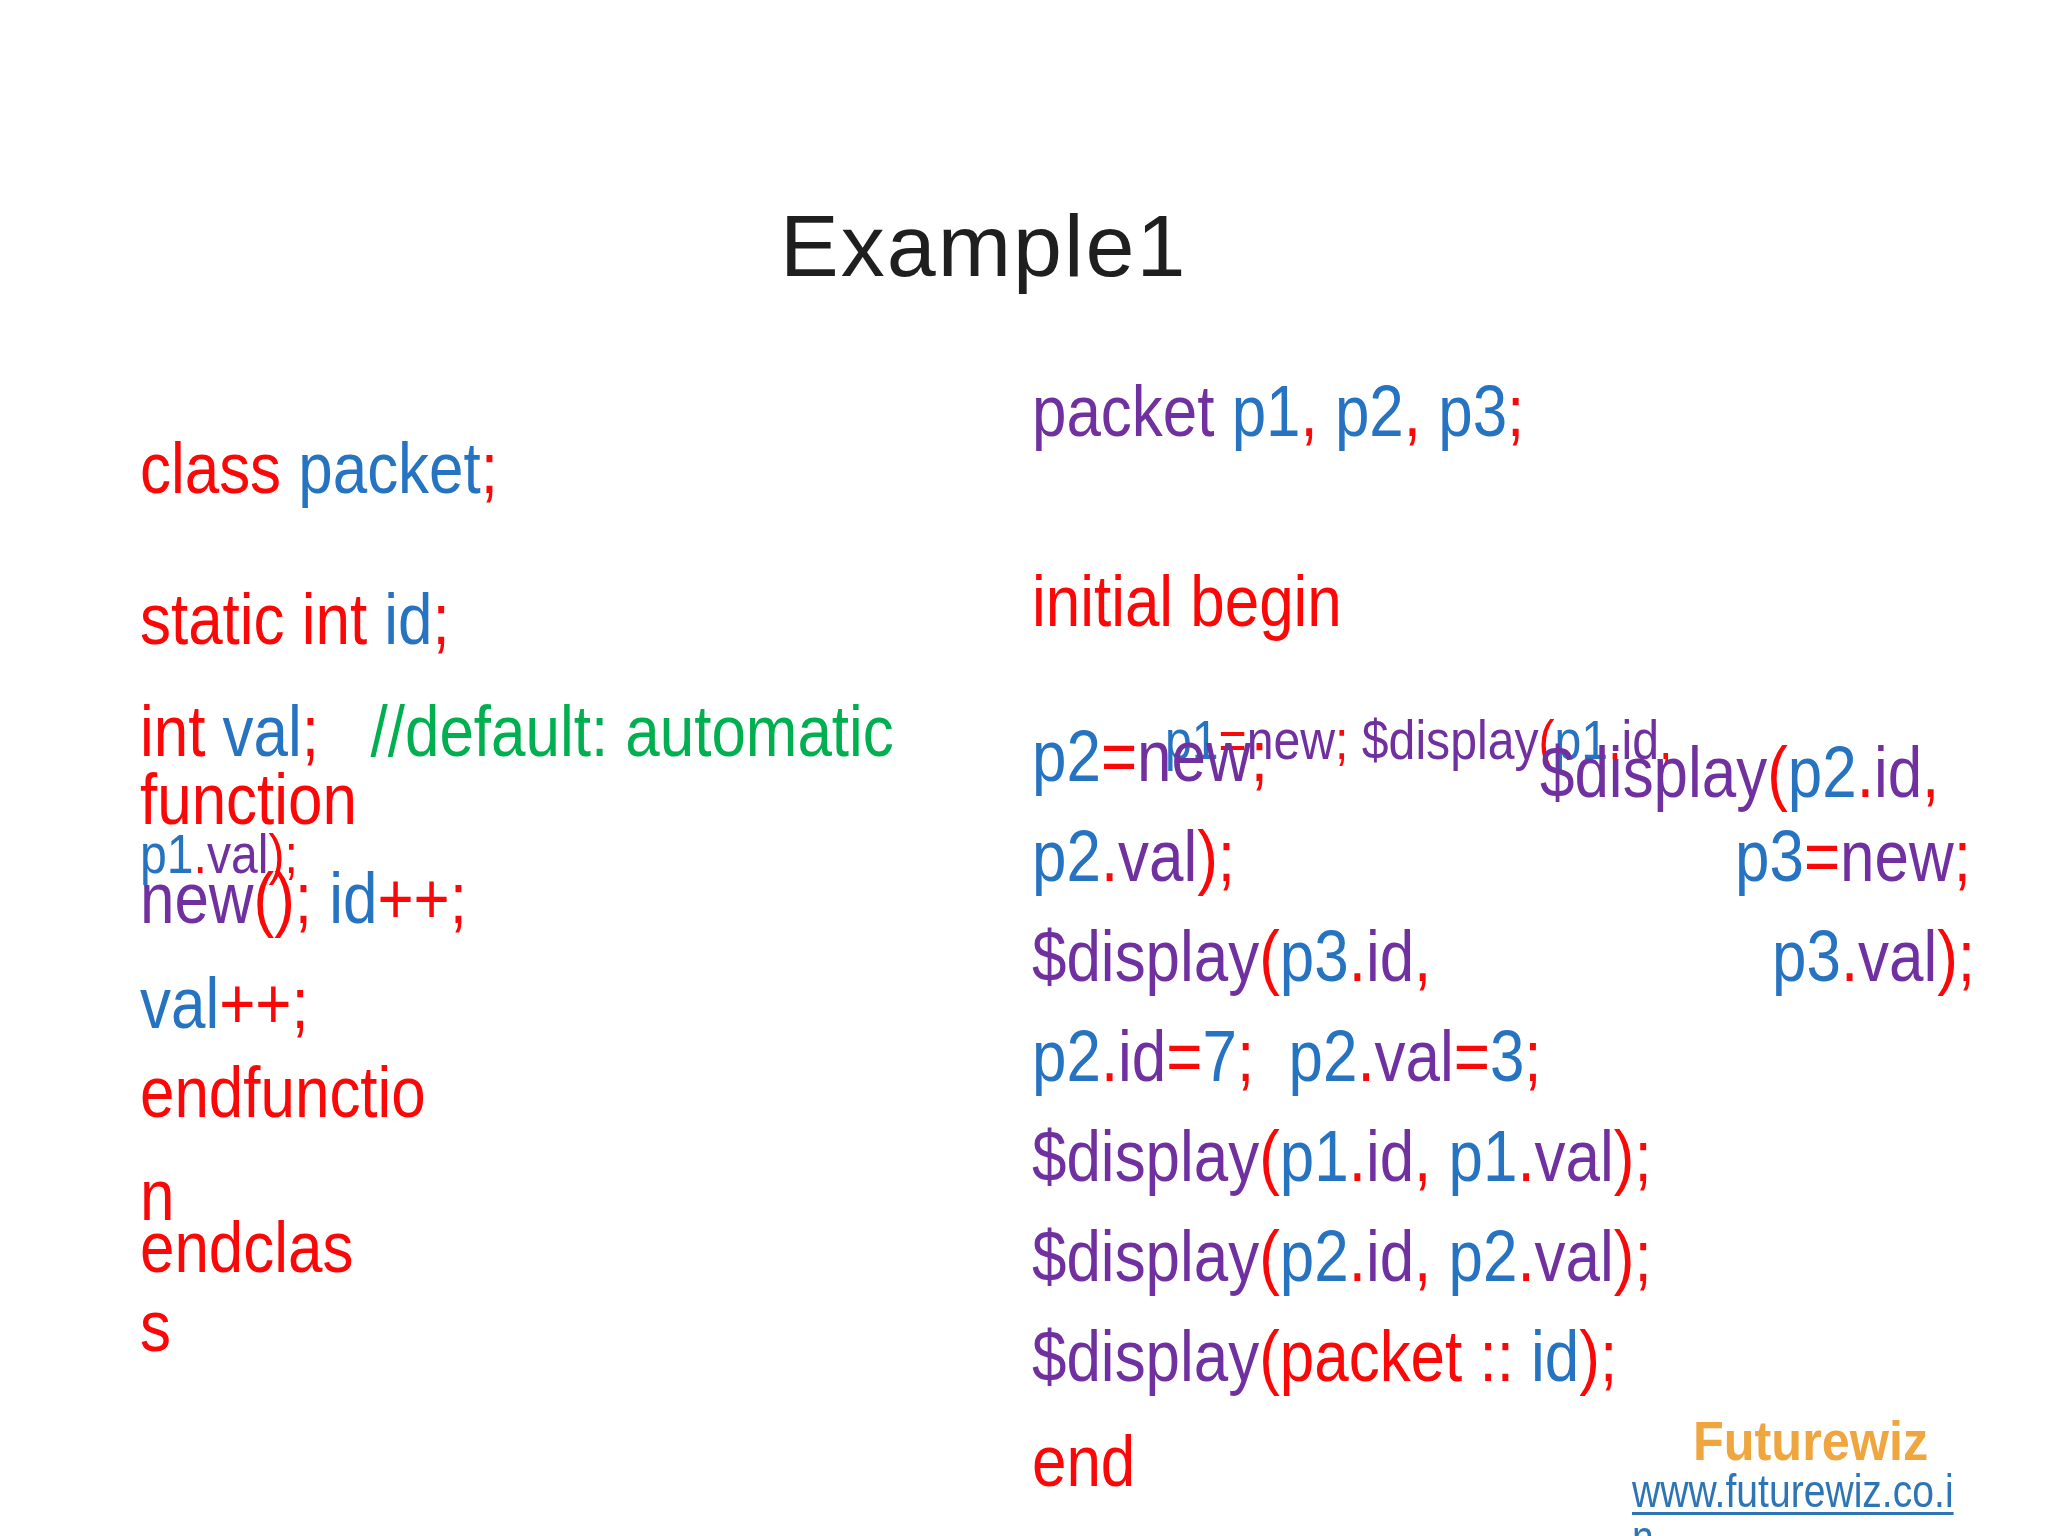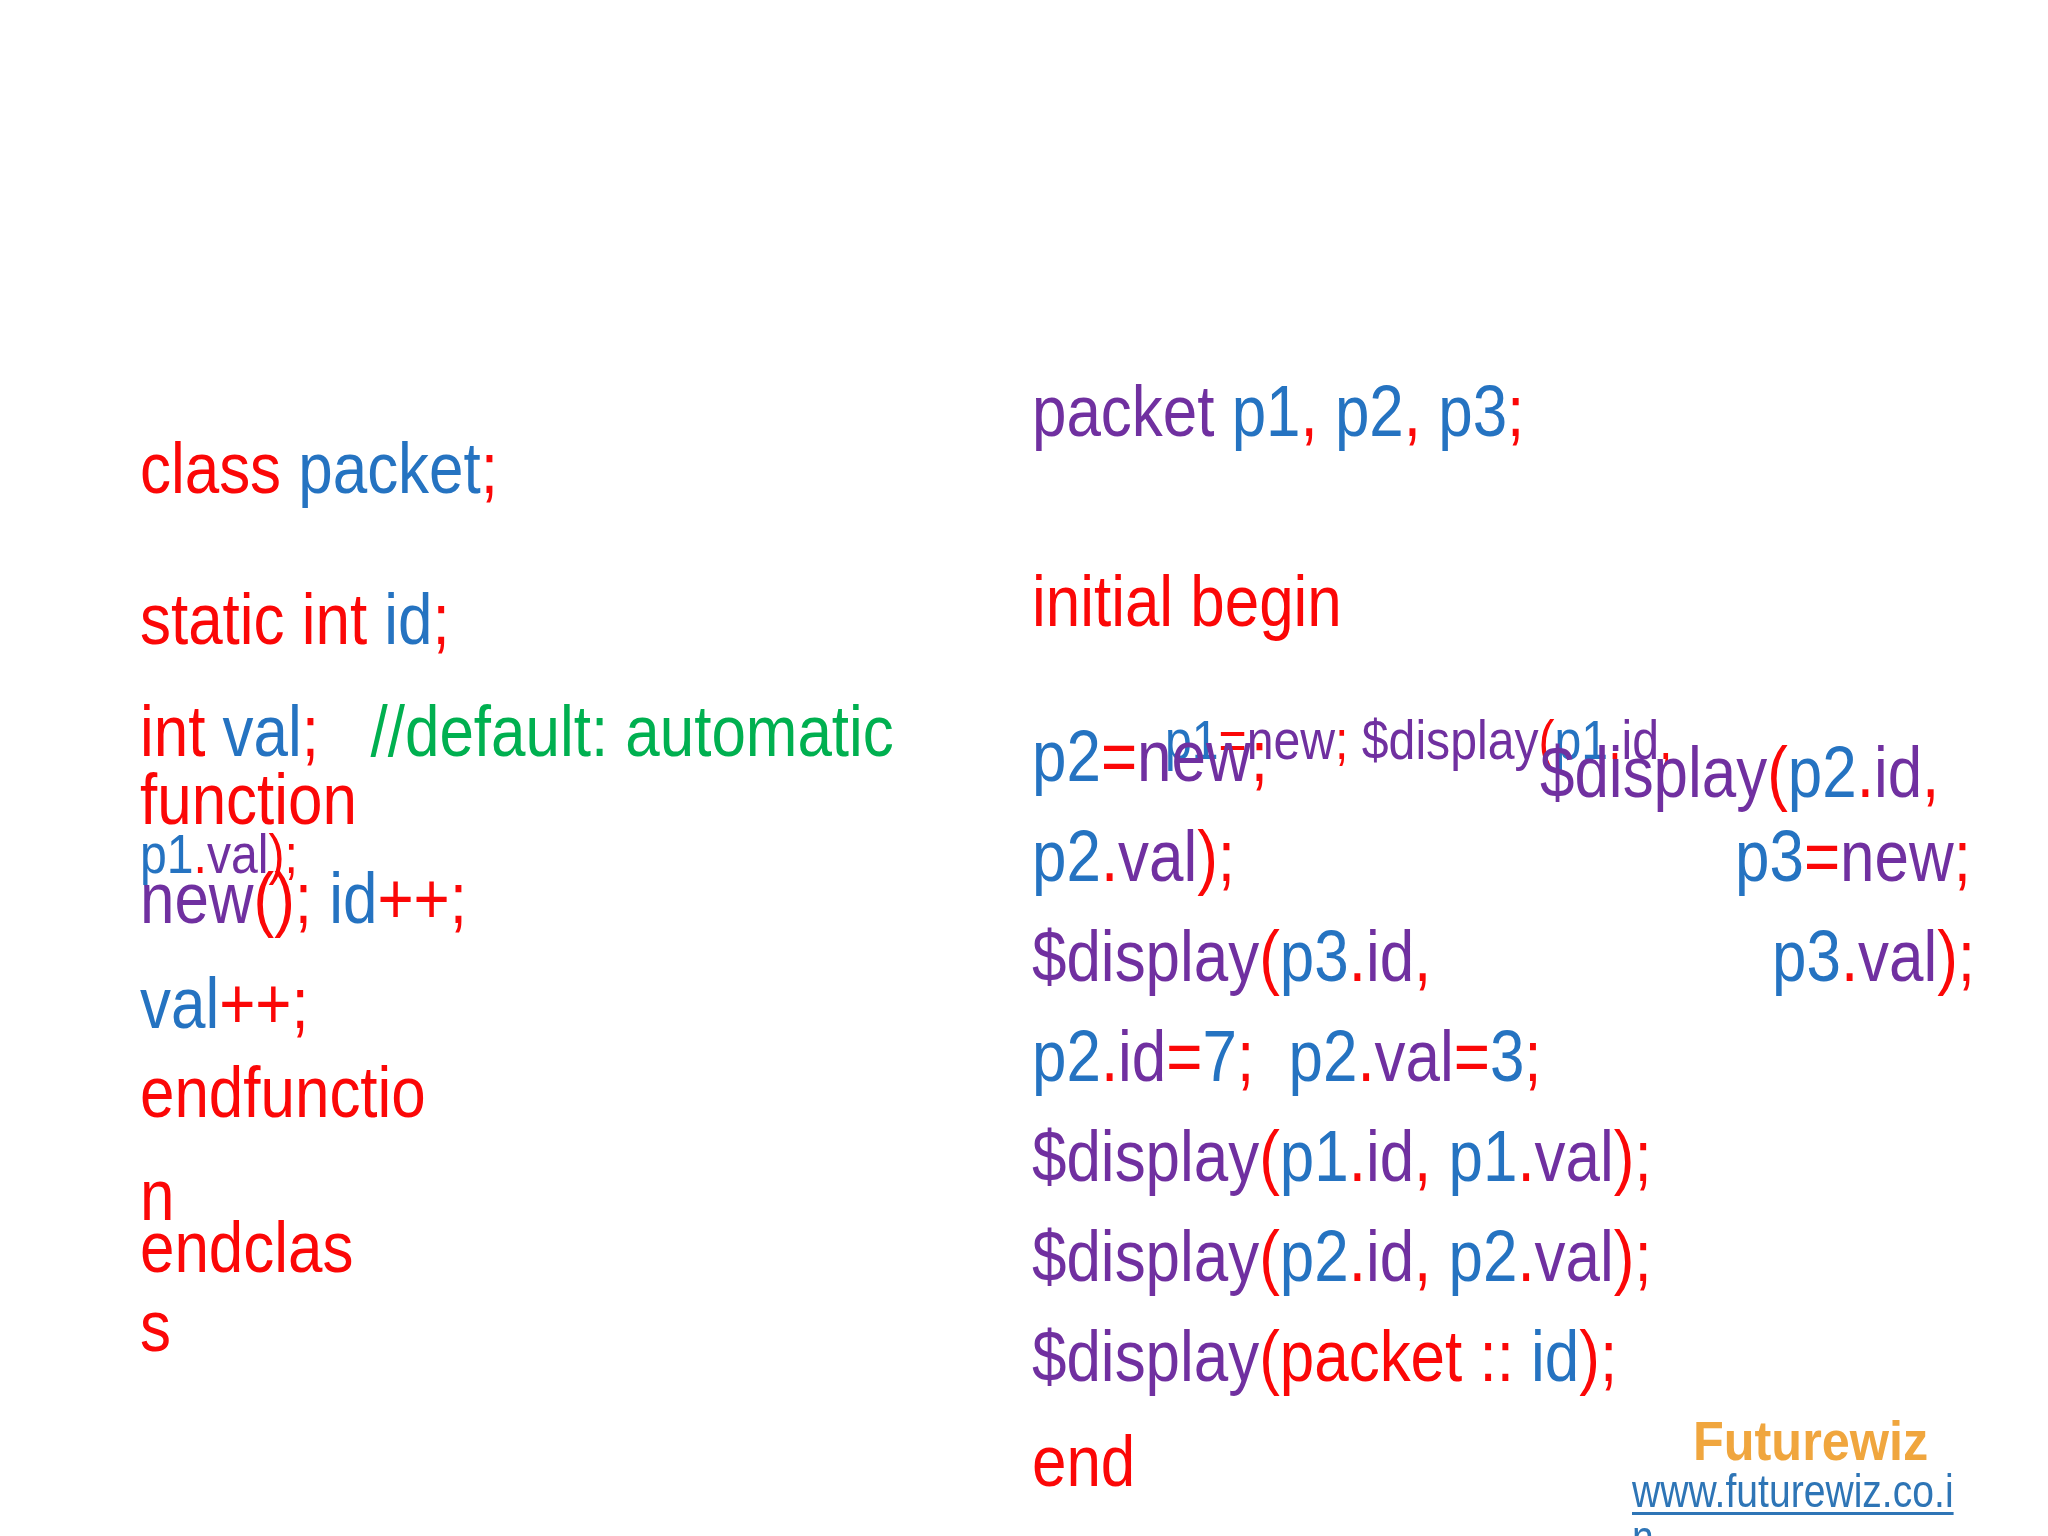--- a/index.html
+++ b/index.html
@@ -72,20 +72,21 @@
     text-decoration:underline;
     text-decoration-thickness:3px;
     text-underline-offset:5px;
   }
 </style>
 </head>
 <body>
 
 <div class="slide">
 
+  <div class="title">Example1</div>
 
   <div class="cl" id="cl0"><span class="c-r">class </span><span class="c-b">packet</span><span class="c-r">;</span></div>
   <div class="cl" id="cl1"><span class="c-r">static int </span><span class="c-b">id</span><span class="c-r">;</span></div>
   <div class="cl" id="cl2"><span class="c-r">int </span><span class="c-b">val</span><span class="c-r">;</span><span class="c-g">   //default: automatic</span></div>
   <div class="cl" id="cl3"><span class="c-r">function</span></div>
   <div class="cl small" id="cl4"><span class="c-b">p1</span><span class="c-r">.</span><span class="c-p">val</span><span class="c-r">);</span></div>
   <div class="cl" id="cl5"><span class="c-p">new</span><span class="c-r">(); </span><span class="c-b">id</span><span class="c-r">++;</span></div>
   <div class="cl" id="cl6"><span class="c-b">val</span><span class="c-r">++;</span></div>
   <div class="cl" id="cl7"><span class="c-r">endfunctio</span></div>
   <div class="cl" id="cl8"><span class="c-r">n</span></div>

